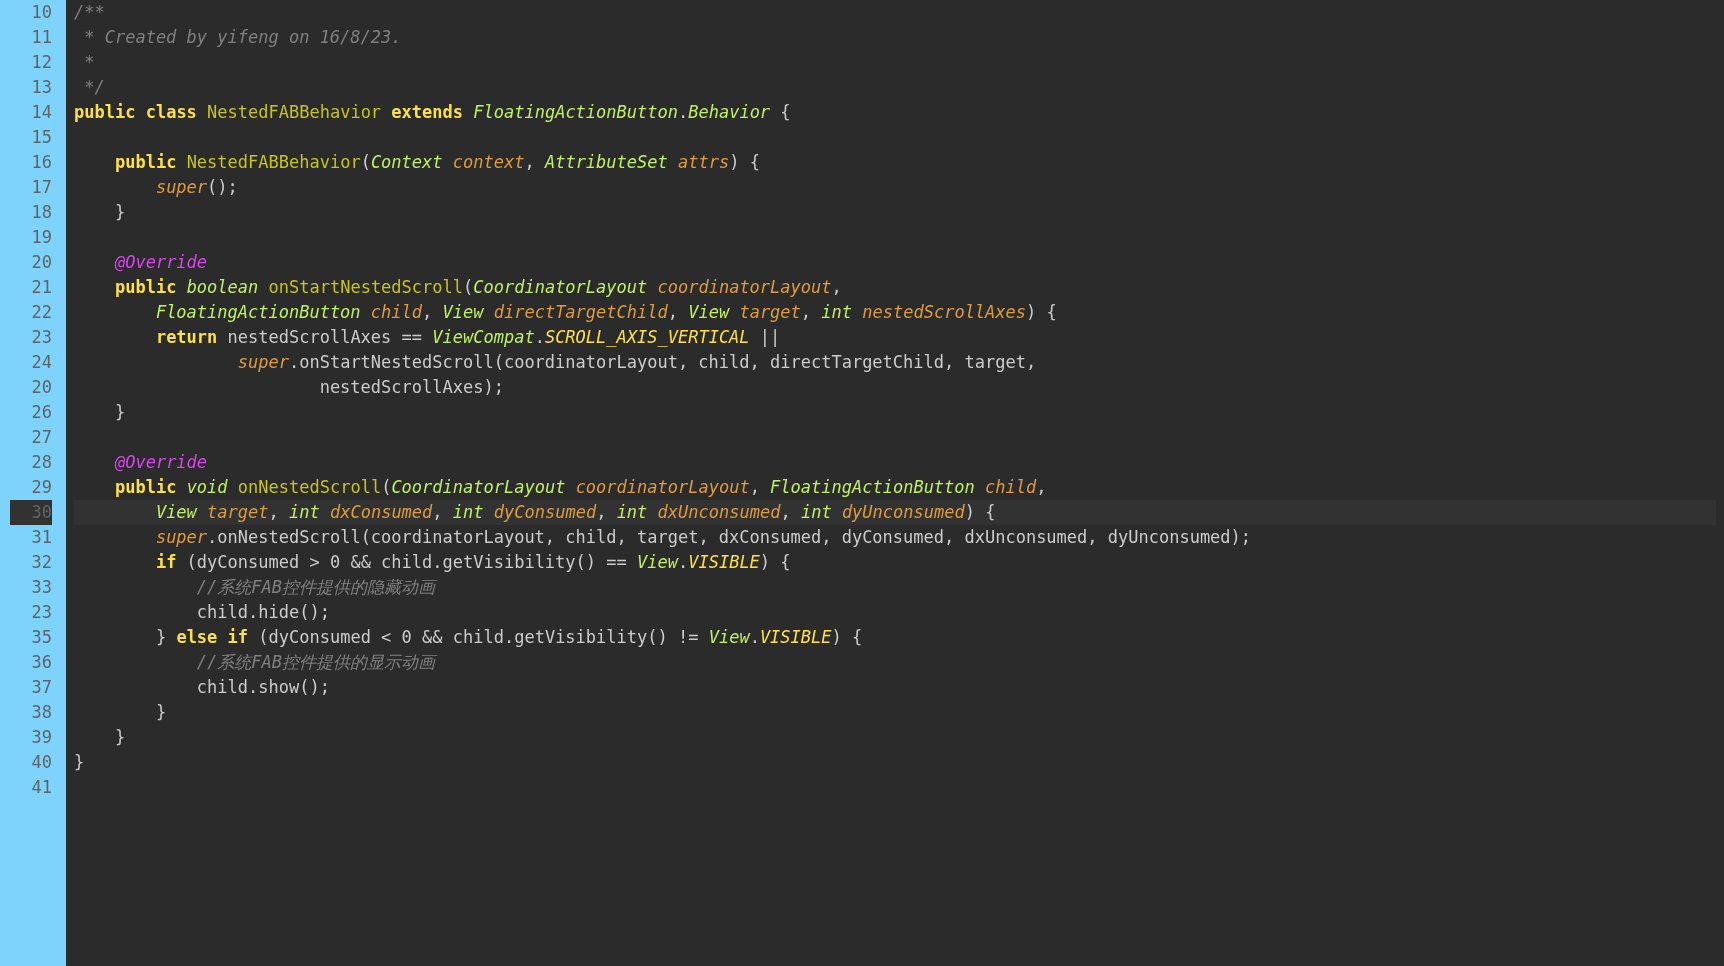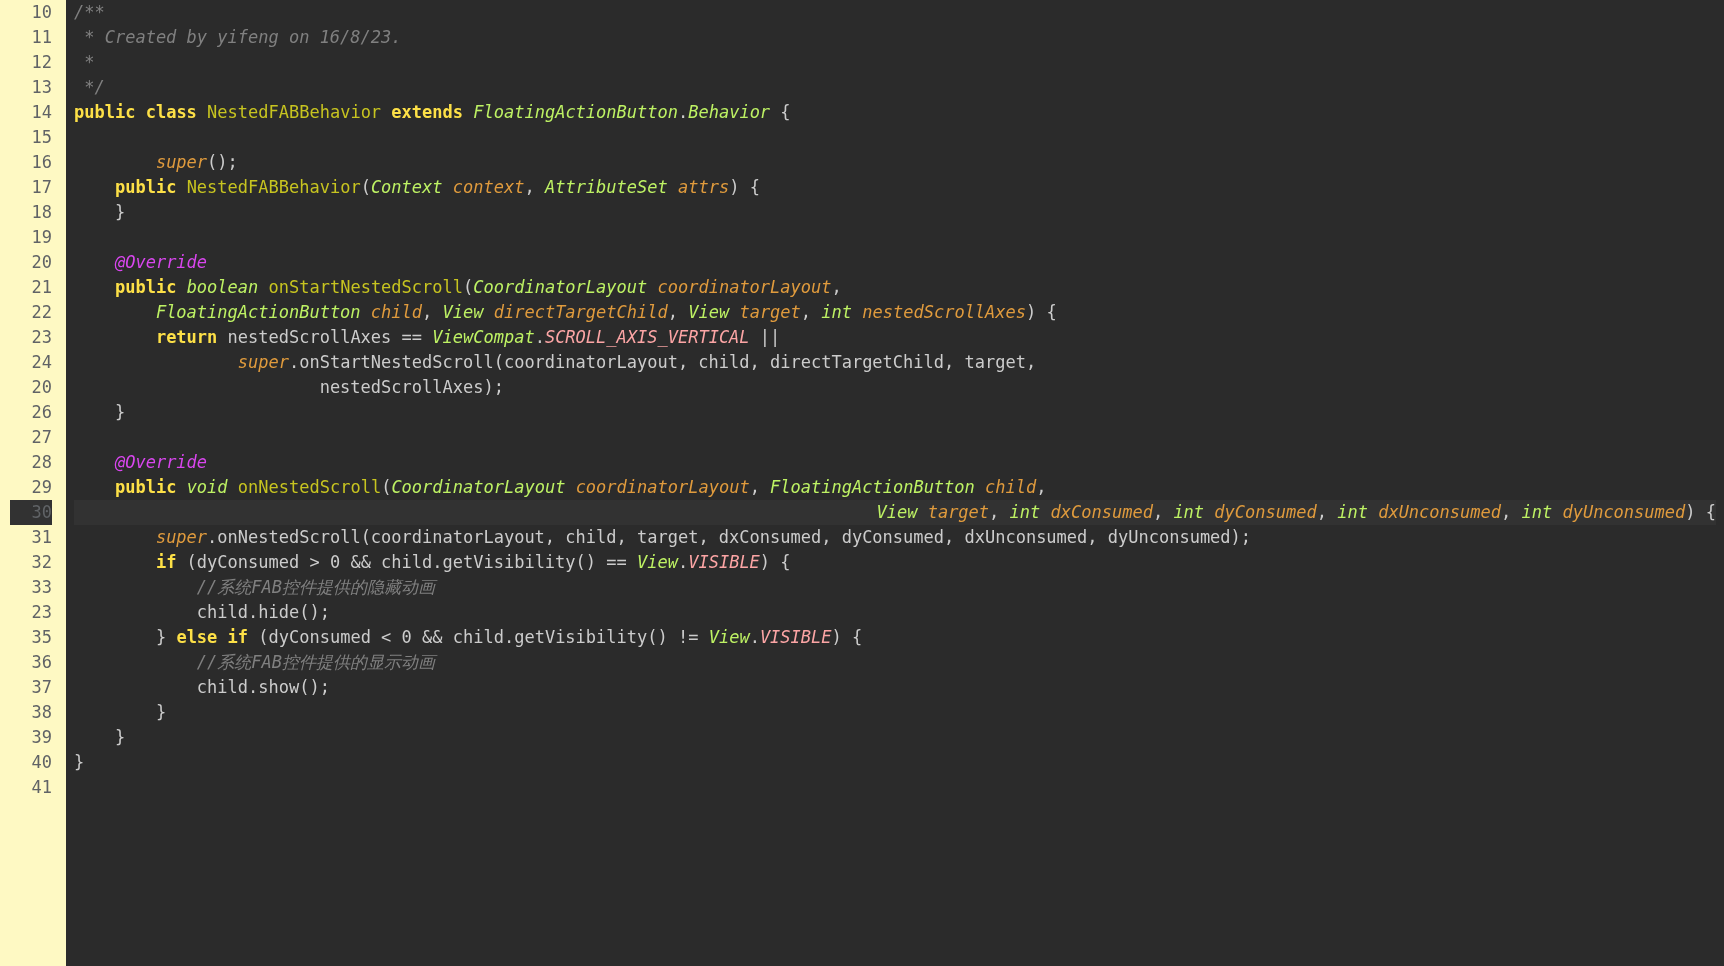--- a/index.html
+++ b/index.html
@@ -10,43 +10,43 @@
   line-height: 25px;
   color: #a9b7c6;
   overflow-x: auto;
   white-space: nowrap;
 }
 .editor {
   display: flex;
   min-height: 100vh;
 }
 .gutter {
-  background: #fef9c3;
+  background: #7dd3fc;
   color: #606366;
   text-align: right;
   padding: 0 14px 0 10px;
   user-select: none;
   flex-shrink: 0;
   width: 66px;
 }
 .gutter .ln { height: 25px; }
 .gutter .ln.hl { background: #323232; }
 .code {
   padding: 0 8px;
   flex: 1;
 }
 .line { height: 25px; white-space: pre; }
-.line.hl { background: #323232; text-align: right; }
+.line.hl { background: #323232; }
 .c-comment { color: #808080; font-style: italic; }
 .c-keyword { color: #fde047; font-weight: bold; }
 .c-type    { color: #bef264; font-style: italic; }
 .c-method  { color: #c7c420; }
 .c-class   { color: #c7c420; }
 .c-param   { color: #e09b3d; font-style: italic; }
-.c-const   { color: #fca5a5; font-style: italic; }
+.c-const   { color: #fde047; font-style: italic; }
 .c-plain   { color: #cccccc; }
 .c-annot-y { color: #d946ef; font-style: italic; text-align: center; }
 .c-super   { color: #e09b3d; font-style: italic; }
 </style>
 </head>
 <body>
 
 <div class="editor">
   <div class="gutter">
       <div class="ln">10</div>
@@ -83,22 +83,22 @@
       <div class="ln">41</div>
     </div>
   <div class="code">
 
 <div class="line"><span class="c-comment">/**</span></div>
 <div class="line"><span class="c-comment"> * Created by yifeng on 16/8/23.</span></div>
 <div class="line"><span class="c-comment"> *</span></div>
 <div class="line"><span class="c-comment"> */</span></div>
 <div class="line"><span class="c-keyword">public</span> <span class="c-keyword">class</span> <span class="c-class">NestedFABBehavior</span> <span class="c-keyword">extends</span> <span class="c-type">FloatingActionButton</span><span class="c-plain">.</span><span class="c-type">Behavior</span><span class="c-plain"> {</span></div>
 <div class="line"></div>
+<div class="line">    <span class="c-keyword">public</span> <span class="c-class">NestedFABBehavior</span><span class="c-plain">(</span><span class="c-type">Context</span> <span class="c-param">context</span><span class="c-plain">, </span><span class="c-type">AttributeSet</span> <span class="c-param">attrs</span><span class="c-plain">)</span><span class="c-plain"> {</span></div>
 <div class="line">        <span class="c-super">super</span><span class="c-plain">();</span></div>
-<div class="line">    <span class="c-keyword">public</span> <span class="c-class">NestedFABBehavior</span><span class="c-plain">(</span><span class="c-type">Context</span> <span class="c-param">context</span><span class="c-plain">, </span><span class="c-type">AttributeSet</span> <span class="c-param">attrs</span><span class="c-plain">)</span><span class="c-plain"> {</span></div>
 <div class="line">    <span class="c-plain">}</span></div>
 <div class="line"></div>
 <div class="line">    <span class="c-annot-y">@Override</span></div>
 <div class="line">    <span class="c-keyword">public</span> <span class="c-type">boolean</span> <span class="c-method">onStartNestedScroll</span><span class="c-plain">(</span><span class="c-type">CoordinatorLayout</span> <span class="c-param">coordinatorLayout</span><span class="c-plain">,</span></div>
 <div class="line">        <span class="c-type">FloatingActionButton</span> <span class="c-param">child</span><span class="c-plain">, </span><span class="c-type">View</span> <span class="c-param">directTargetChild</span><span class="c-plain">, </span><span class="c-type">View</span> <span class="c-param">target</span><span class="c-plain">, </span><span class="c-type">int</span> <span class="c-param">nestedScrollAxes</span><span class="c-plain">)</span><span class="c-plain"> {</span></div>
 <div class="line">        <span class="c-keyword">return</span> <span class="c-plain">nestedScrollAxes</span><span class="c-plain"> == </span><span class="c-type">ViewCompat</span><span class="c-plain">.</span><span class="c-const">SCROLL_AXIS_VERTICAL</span><span class="c-plain"> ||</span></div>
 <div class="line">                <span class="c-super">super</span><span class="c-plain">.</span><span class="c-plain">onStartNestedScroll</span><span class="c-plain">(coordinatorLayout, child, directTargetChild, target,</span></div>
 <div class="line">                        <span class="c-plain">nestedScrollAxes);</span></div>
 <div class="line">    <span class="c-plain">}</span></div>
 <div class="line"></div>

